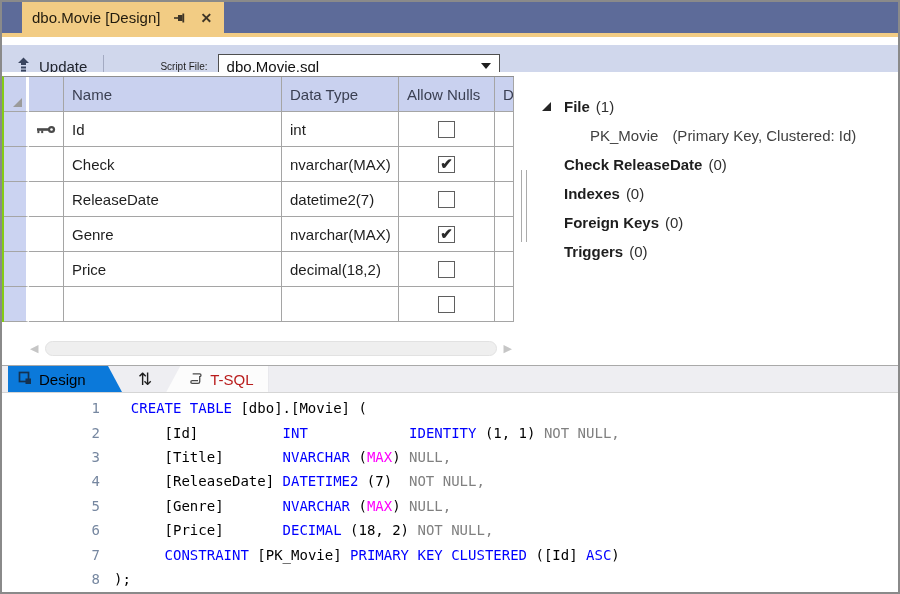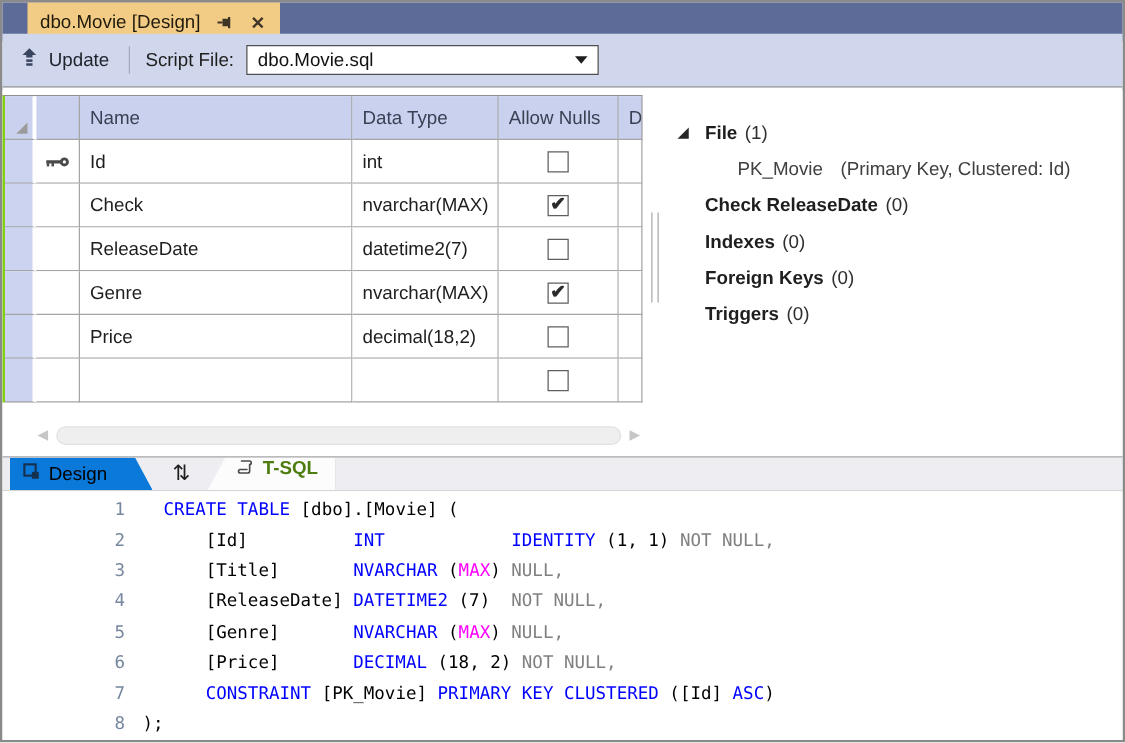--- a/index.html
+++ b/index.html
@@ -11,25 +11,25 @@
   
   .tabstrip { position:absolute; left:0; top:0; right:0; height:31px; background:#5D6B99; }
   .doc-tab  { position:absolute; left:0; top:0; height:31px; width:202px; background:#F2CC84;
               display:flex; align-items:center; padding:0 10px; gap:13px; cursor:default;margin-left:20px; }
   .doc-tab .title { font-size:15px; color:#211B0E; white-space:nowrap; }
   .pin  { width:14px; height:14px; display:inline-block; }
   .xbtn { font-size:14px; font-weight:600; color:#3E3526; line-height:14px; }
   .goldline { position:absolute; left:0; top:31px; right:0; height:4px; background:#F2CC84; }
 
   
-  .toolbar { position:absolute; left:0; top:25px; right:0; height:43px; background:#D0D7EC;
+  .toolbar { position:absolute; left:0; top:43px; right:0; height:43px; background:#D0D7EC;
              border-bottom:1px solid #9B9B9B; display:flex; align-items:center; padding:0 8px; }
   .updbtn { display:flex; align-items:center; gap:8px; padding:2px 6px; font-size:15px; color:#20242E; }
   .tb-sep { width:1px; height:22px; background:#A3AAC2; margin:0 12px 0 10px; }
-  .tb-label { font-size:15px; color:#1E1E1E; }
+  .tb-label { font-size:10px; color:#1E1E1E;margin-left:44px; }
   .combo { margin-left:10px; width:282px; height:24px; background:#fff; border:1px solid #4F4F4F;
            display:flex; align-items:center; padding:0 8px; font-size:15px; color:#111; }
   .combo .arrow { margin-left:auto; width:0; height:0;
                   border-left:5px solid transparent; border-right:5px solid transparent;
                   border-top:6px solid #1E1E1E; }
 
   
   .main { position:absolute; left:0; top:70px; right:0; height:293px; background:#fff; }
 
   
@@ -75,24 +75,24 @@
 
   
   .tabbar { position:absolute; left:0; top:363px; right:0; height:28px; background:#EEEEF2;
             border-top:1px solid #A9A9A9; border-bottom:1px solid #D5D5D5;
             display:flex; align-items:stretch; }
   .dtab { margin-left:6px; width:114px; background:#0B79DA; color:#000000;
           clip-path:polygon(0 0, calc(100% - 14px) 0, 100% 100%, 0 100%);
           display:flex; align-items:center; gap:7px; padding-left:10px; font-size:15px; }
   .swap { margin-left:16px; align-self:center; font-family:"DejaVu Sans",sans-serif;
           font-size:17px; color:#1E1E1E; }
-  .ttab { margin-left:14px; width:102px; background:#FCFCFC; color:#4d7c0f;
+  .ttab { margin-left:14px; width:102px; background:#FCFCFC; color:#b91c1c;
           clip-path:polygon(14px 0, 100% 0, 100% 100%, 0 100%);
           filter:drop-shadow(0 0 1px #ABABAB);
-          display:flex; gap:7px; padding-left:22px; font-size:15px;font-weight:bold; }
+          display:flex; align-items:center; gap:7px; padding-left:22px; font-size:15px; }
 
   
   .code { position:absolute; left:0; top:391px; right:0; bottom:0; background:#fff;
           font-family:"DejaVu Sans Mono", monospace; font-size:14px; padding-top:3px;
           overflow:hidden; }
   .cline { display:flex; height:24.4px; align-items:center; white-space:pre; }
   .lno { width:98px; text-align:right; color:#7687A0; flex:none; }
   .ctext { margin-left:14px; }
   .kw { color:#0000FF; } .mg { color:#FF00FF; } .gy { color:#808080; } .pl { color:#000000; }
 </style>

